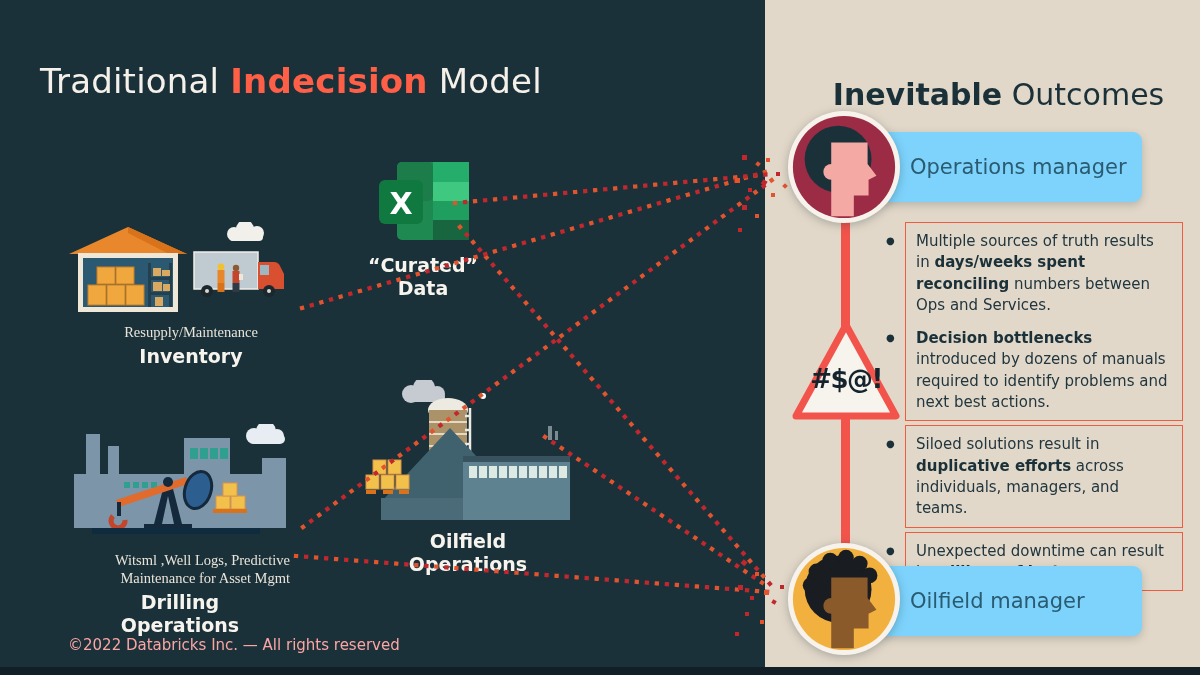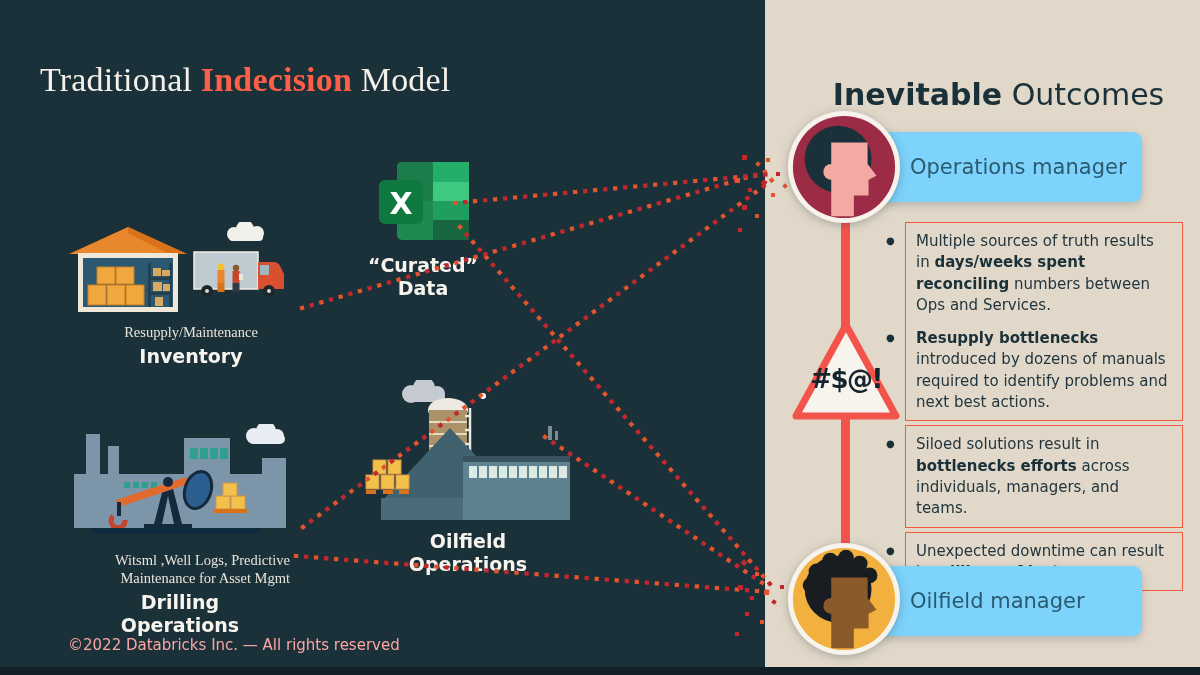--- a/index.html
+++ b/index.html
@@ -1,20 +1,20 @@
 <!DOCTYPE html>
 <html><head>
 <meta charset="utf-8">
 <style>
   html,body{margin:0;padding:0;background:#0c171d;}
   .stage{position:relative;width:1200px;height:675px;overflow:hidden;
          background:#E2D8C9;font-family:"DejaVu Sans","Liberation Sans",sans-serif;}
   
   .left-panel{position:absolute;left:0;top:0;width:765px;height:675px;background:#1B3139;z-index:1;}
-  .slide-title{position:absolute;left:40px;top:38px;font-size:34px;font-weight:500;color:#F5F1EA;letter-spacing:.2px;font-family:Liberation Serif, serif;}
+  .slide-title{position:absolute;left:40px;top:38px;font-size:34px;font-weight:500;color:#F5F1EA;letter-spacing:.2px;}
   .slide-title .accent{color:#FF5F46;font-weight:700;}
   .node{position:absolute;text-align:center;color:#F2EEE6;}
   .node .subtitle{font-size:14.5px;color:#E9E4DA;margin-top:5px;line-height:1.25;font-family:Liberation Serif, serif;}
   .node .ntitle{font-size:19px;font-weight:700;color:#F7F4EE;margin:4px auto 0;line-height:1.2;}
   .footer-note{position:absolute;left:68px;top:636px;font-size:15px;color:#fca5a5;z-index:2;}
   
   .overlay{position:absolute;left:0;top:0;z-index:2;pointer-events:none;}
   
   .right-panel{position:absolute;left:765px;top:0;width:435px;height:675px;z-index:3;}
   .outcomes-title{position:absolute;left:0;top:52px;width:435px;text-align:center;
@@ -319,24 +319,24 @@
     <div class="triangle-wrap">
       <svg width="116" height="106" viewBox="0 0 116 106">
         <polygon points="58,7 108,98 8,98" fill="#F7F4EE" stroke="#F2544C" stroke-width="7" stroke-linejoin="round"></polygon>
       </svg>
       <div class="triangle-text">#$@!</div>
     </div>
 
     <div class="outcomes">
         <div class="group">
           <div class="bullet"><span class="marker">●</span><span>Multiple sources of truth results in </span><b>days/weeks spent reconciling</b><span> numbers between Ops and Services.</span></div>
-          <div class="bullet"><span class="marker">●</span><b>Resupply bottlenecks</b><span> introduced by dozens of manuals required to identify problems and next best actions.</span></div>
+          <div class="bullet"><span class="marker">●</span><b>Decision bottlenecks</b><span> introduced by dozens of manuals required to identify problems and next best actions.</span></div>
         </div>
         <div class="group">
-          <div class="bullet"><span class="marker">●</span><span>Siloed solutions result in </span><b>bottlenecks efforts</b><span> across individuals, managers, and teams.</span></div>
+          <div class="bullet"><span class="marker">●</span><span>Siloed solutions result in </span><b>duplicative efforts</b><span> across individuals, managers, and teams.</span></div>
         </div>
         <div class="group">
           <div class="bullet"><span class="marker">●</span><span>Unexpected downtime can result in </span><b>millions of lost revenue</b><span>.</span></div>
         </div>
       </div>
 
     <div class="persona-card card-svc">
       <span>Oilfield manager</span>
     </div>
     <svg class="avatar avatar-svc" viewBox="0 0 116 116">

